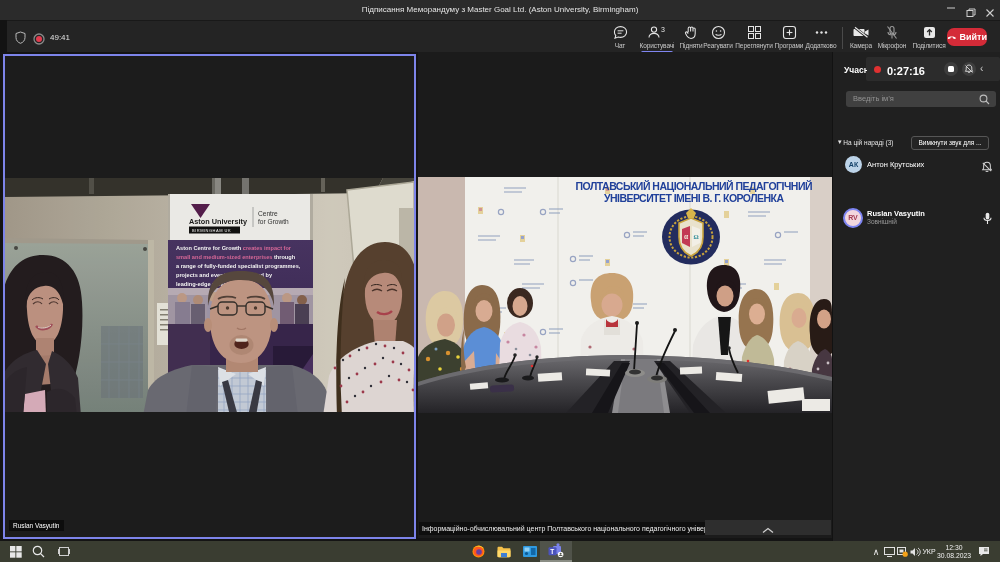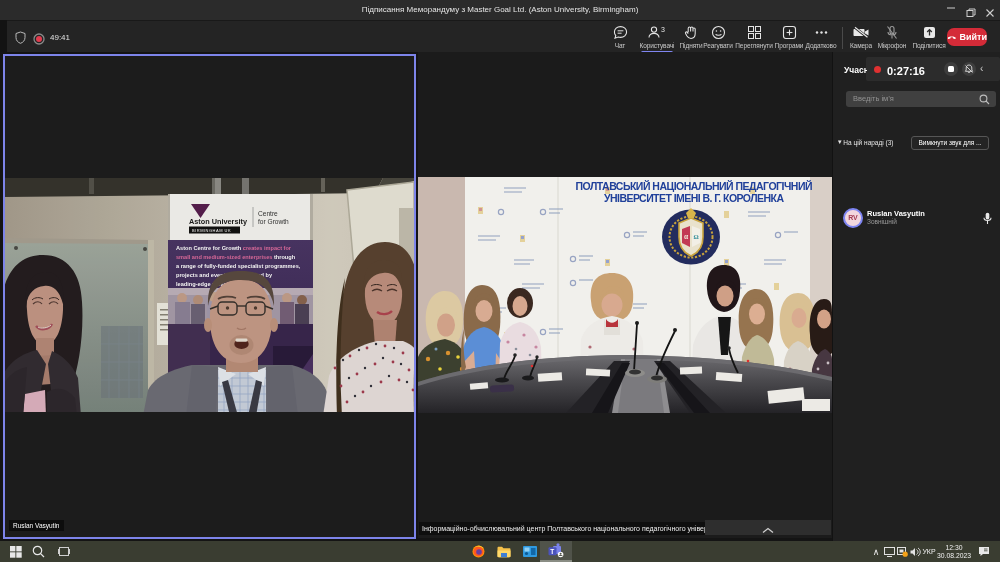--- a/index.html
+++ b/index.html
@@ -652,20 +652,28 @@
     <svg width="11" height="11" viewBox="0 0 11 11" style="position:absolute;right:6px;top:3px;">
         <circle cx="4.5" cy="4.5" r="3.4" fill="none" stroke="#bdbdbd" stroke-width="1.1"></circle>
         <line x1="7" y1="7" x2="10" y2="10" stroke="#bdbdbd" stroke-width="1.1"></line>
       </svg>
   </div>
   <div id="secrow">
     <span style="font-size:7px;vertical-align:1px;">▾</span> На цій нараді (3)
     <div id="mutebtn">Вимкнути звук для ...</div>
   </div>
 
+  <div class="prow" style="top:103px;height:20px;">
+    <div class="avatar" style="top:1px;background:#bcd3e8;color:#124069;font-size:7px;font-weight:bold;line-height:17px;">АК</div>
+    <div class="pname" style="top:5px;">Антон Крутських</div>
+    <div class="pic" style="top:4px;"><svg width="12" height="12" viewBox="0 0 10 10">
+          <path d="M5 1 C6.8 1 7.8 2.2 7.8 4 V6 L8.6 7.3 H1.4 L2.2 6 V4 C2.2 2.2 3.2 1 5 1 Z M4 8.2 C4.2 9 5.8 9 6 8.2" fill="none" stroke="#d2d2d2" stroke-width="0.85"></path>
+          <line x1="1.5" y1="1.5" x2="8.5" y2="8.5" stroke="#d2d2d2" stroke-width="0.85"></line>
+        </svg></div>
+  </div>
   <div class="prow" style="top:155px;height:24px;">
     <div class="avatar" style="top:1px;background:#f2d7de;color:#a33c53;font-size:7px;font-weight:bold;line-height:16px;width:16px;height:16px;border:2px solid #7e85f2;left:10px;">RV</div>
     <div class="pname" style="top:2px;font-weight:bold;">Ruslan Vasyutin</div>
     <div class="psub" style="top:11px;">Зовнішній</div>
     <div class="pic" style="top:4px;"><svg width="11" height="13" viewBox="0 0 11 13">
           <rect x="3.7" y="0.8" width="3.6" height="6.8" rx="1.8" fill="#e8e8e8"></rect>
           <path d="M2 5.8 C2 9.4 9 9.4 9 5.8" fill="none" stroke="#e8e8e8" stroke-width="1.1"></path>
           <line x1="5.5" y1="9" x2="5.5" y2="12" stroke="#e8e8e8" stroke-width="1.1"></line>
         </svg></div>
   </div>

